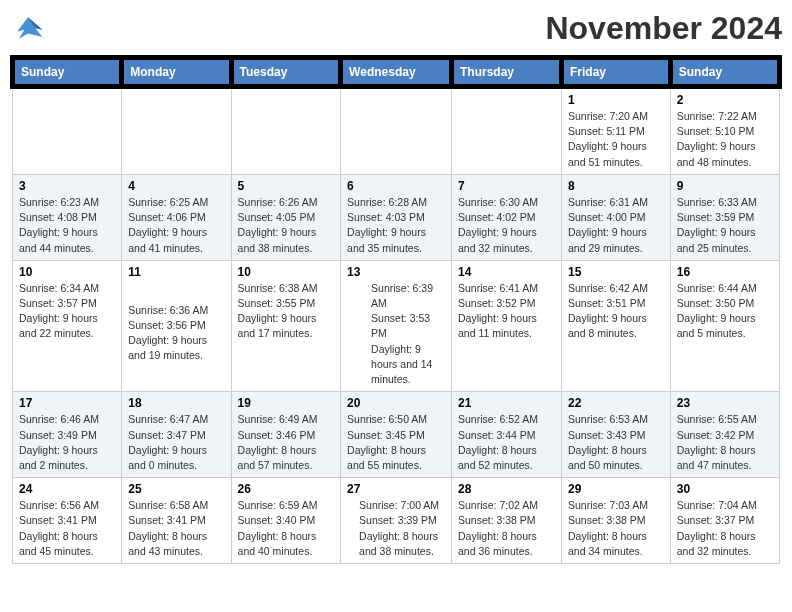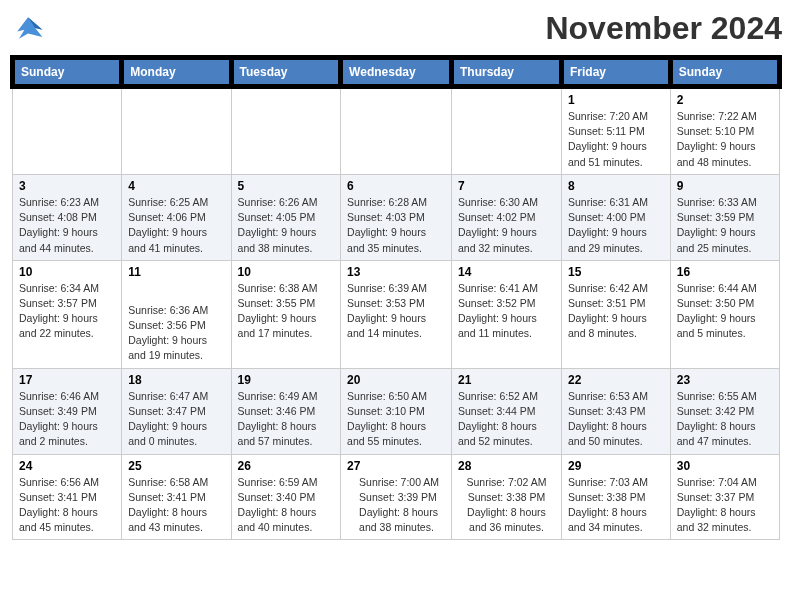--- a/index.html
+++ b/index.html
@@ -192,21 +192,21 @@
 Daylight: 9 hours and 19 minutes.</div>
         </td>
         <td>
           <div class="day-num">10</div>
           <div class="day-info" style="white-space: pre-line;">Sunrise: 6:38 AM
 Sunset: 3:55 PM
 Daylight: 9 hours and 17 minutes.</div>
         </td>
         <td>
           <div class="day-num">13</div>
-          <div class="day-info" style="white-space: pre-line;">Sunrise: 6:39 AM
+          <div class="day-info" style="white-space: pre-line; margin-left: 24px;">Sunrise: 6:39 AM
 Sunset: 3:53 PM
 Daylight: 9 hours and 14 minutes.</div>
         </td>
         <td>
           <div class="day-num">14</div>
           <div class="day-info" style="white-space: pre-line;">Sunrise: 6:41 AM
 Sunset: 3:52 PM
 Daylight: 9 hours and 11 minutes.</div>
         </td>
         <td>
@@ -237,21 +237,21 @@
         </td>
         <td>
           <div class="day-num">19</div>
           <div class="day-info" style="white-space: pre-line;">Sunrise: 6:49 AM
 Sunset: 3:46 PM
 Daylight: 8 hours and 57 minutes.</div>
         </td>
         <td>
           <div class="day-num">20</div>
           <div class="day-info" style="white-space: pre-line;">Sunrise: 6:50 AM
-Sunset: 3:10 PM
+Sunset: 3:45 PM
 Daylight: 8 hours and 55 minutes.</div>
         </td>
         <td>
           <div class="day-num">21</div>
           <div class="day-info" style="white-space: pre-line;">Sunrise: 6:52 AM
 Sunset: 3:44 PM
 Daylight: 8 hours and 52 minutes.</div>
         </td>
         <td>
           <div class="day-num">22</div>
@@ -286,21 +286,21 @@
 Daylight: 8 hours and 40 minutes.</div>
         </td>
         <td>
           <div class="day-num">27</div>
           <div class="day-info" style="white-space: pre-line; margin-left: 12px;">Sunrise: 7:00 AM
 Sunset: 3:39 PM
 Daylight: 8 hours and 38 minutes.</div>
         </td>
         <td>
           <div class="day-num">28</div>
-          <div class="day-info" style="white-space: pre-line; text-align: center;">Sunrise: 7:02 AM
+          <div class="day-info" style="white-space: pre-line;">Sunrise: 7:02 AM
 Sunset: 3:38 PM
 Daylight: 8 hours and 36 minutes.</div>
         </td>
         <td>
           <div class="day-num">29</div>
           <div class="day-info" style="white-space: pre-line;">Sunrise: 7:03 AM
 Sunset: 3:38 PM
 Daylight: 8 hours and 34 minutes.</div>
         </td>
         <td>

